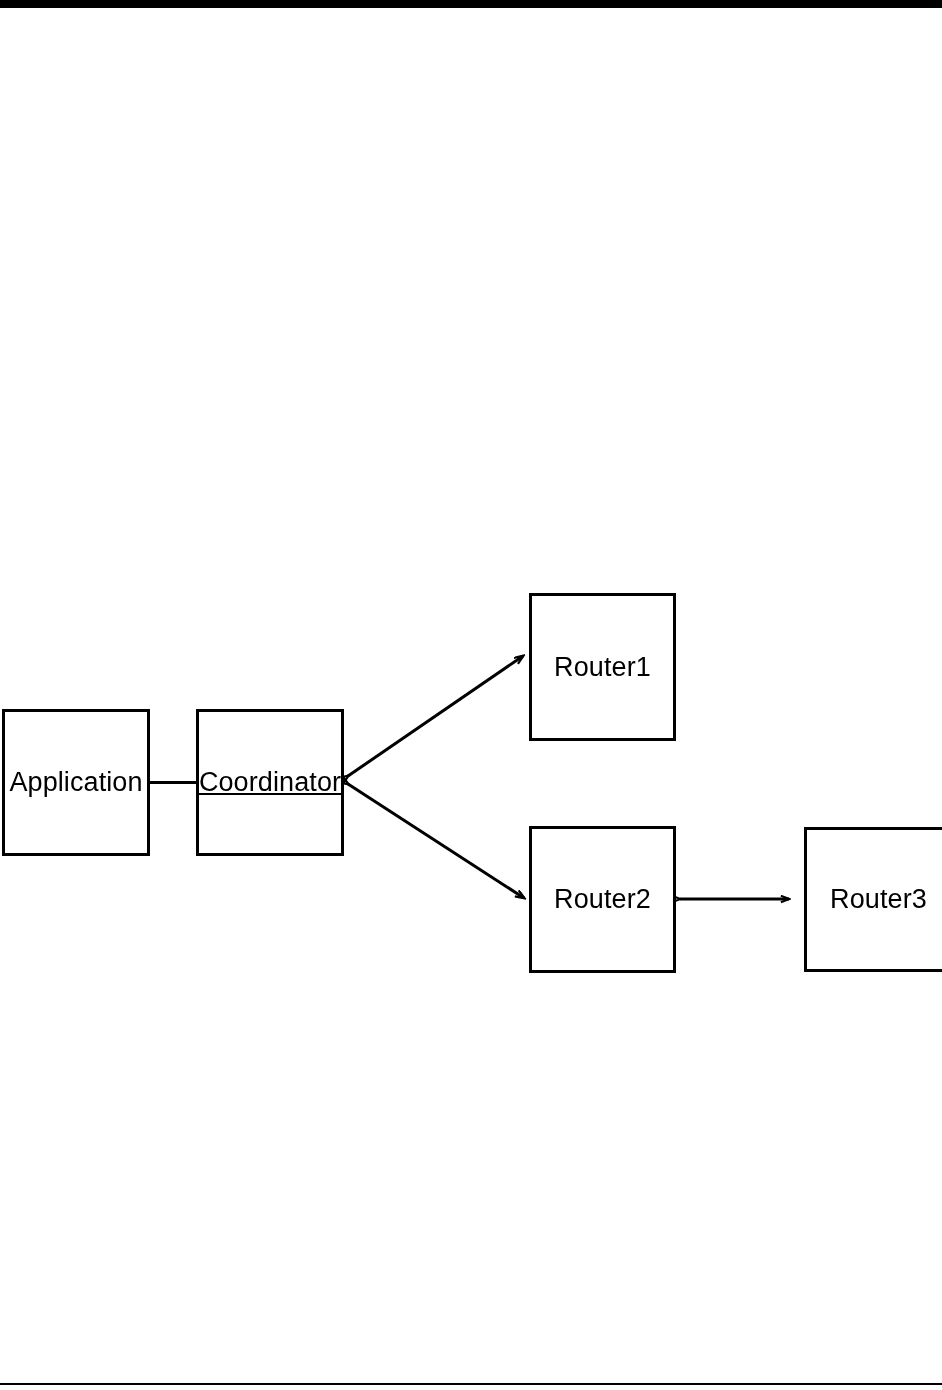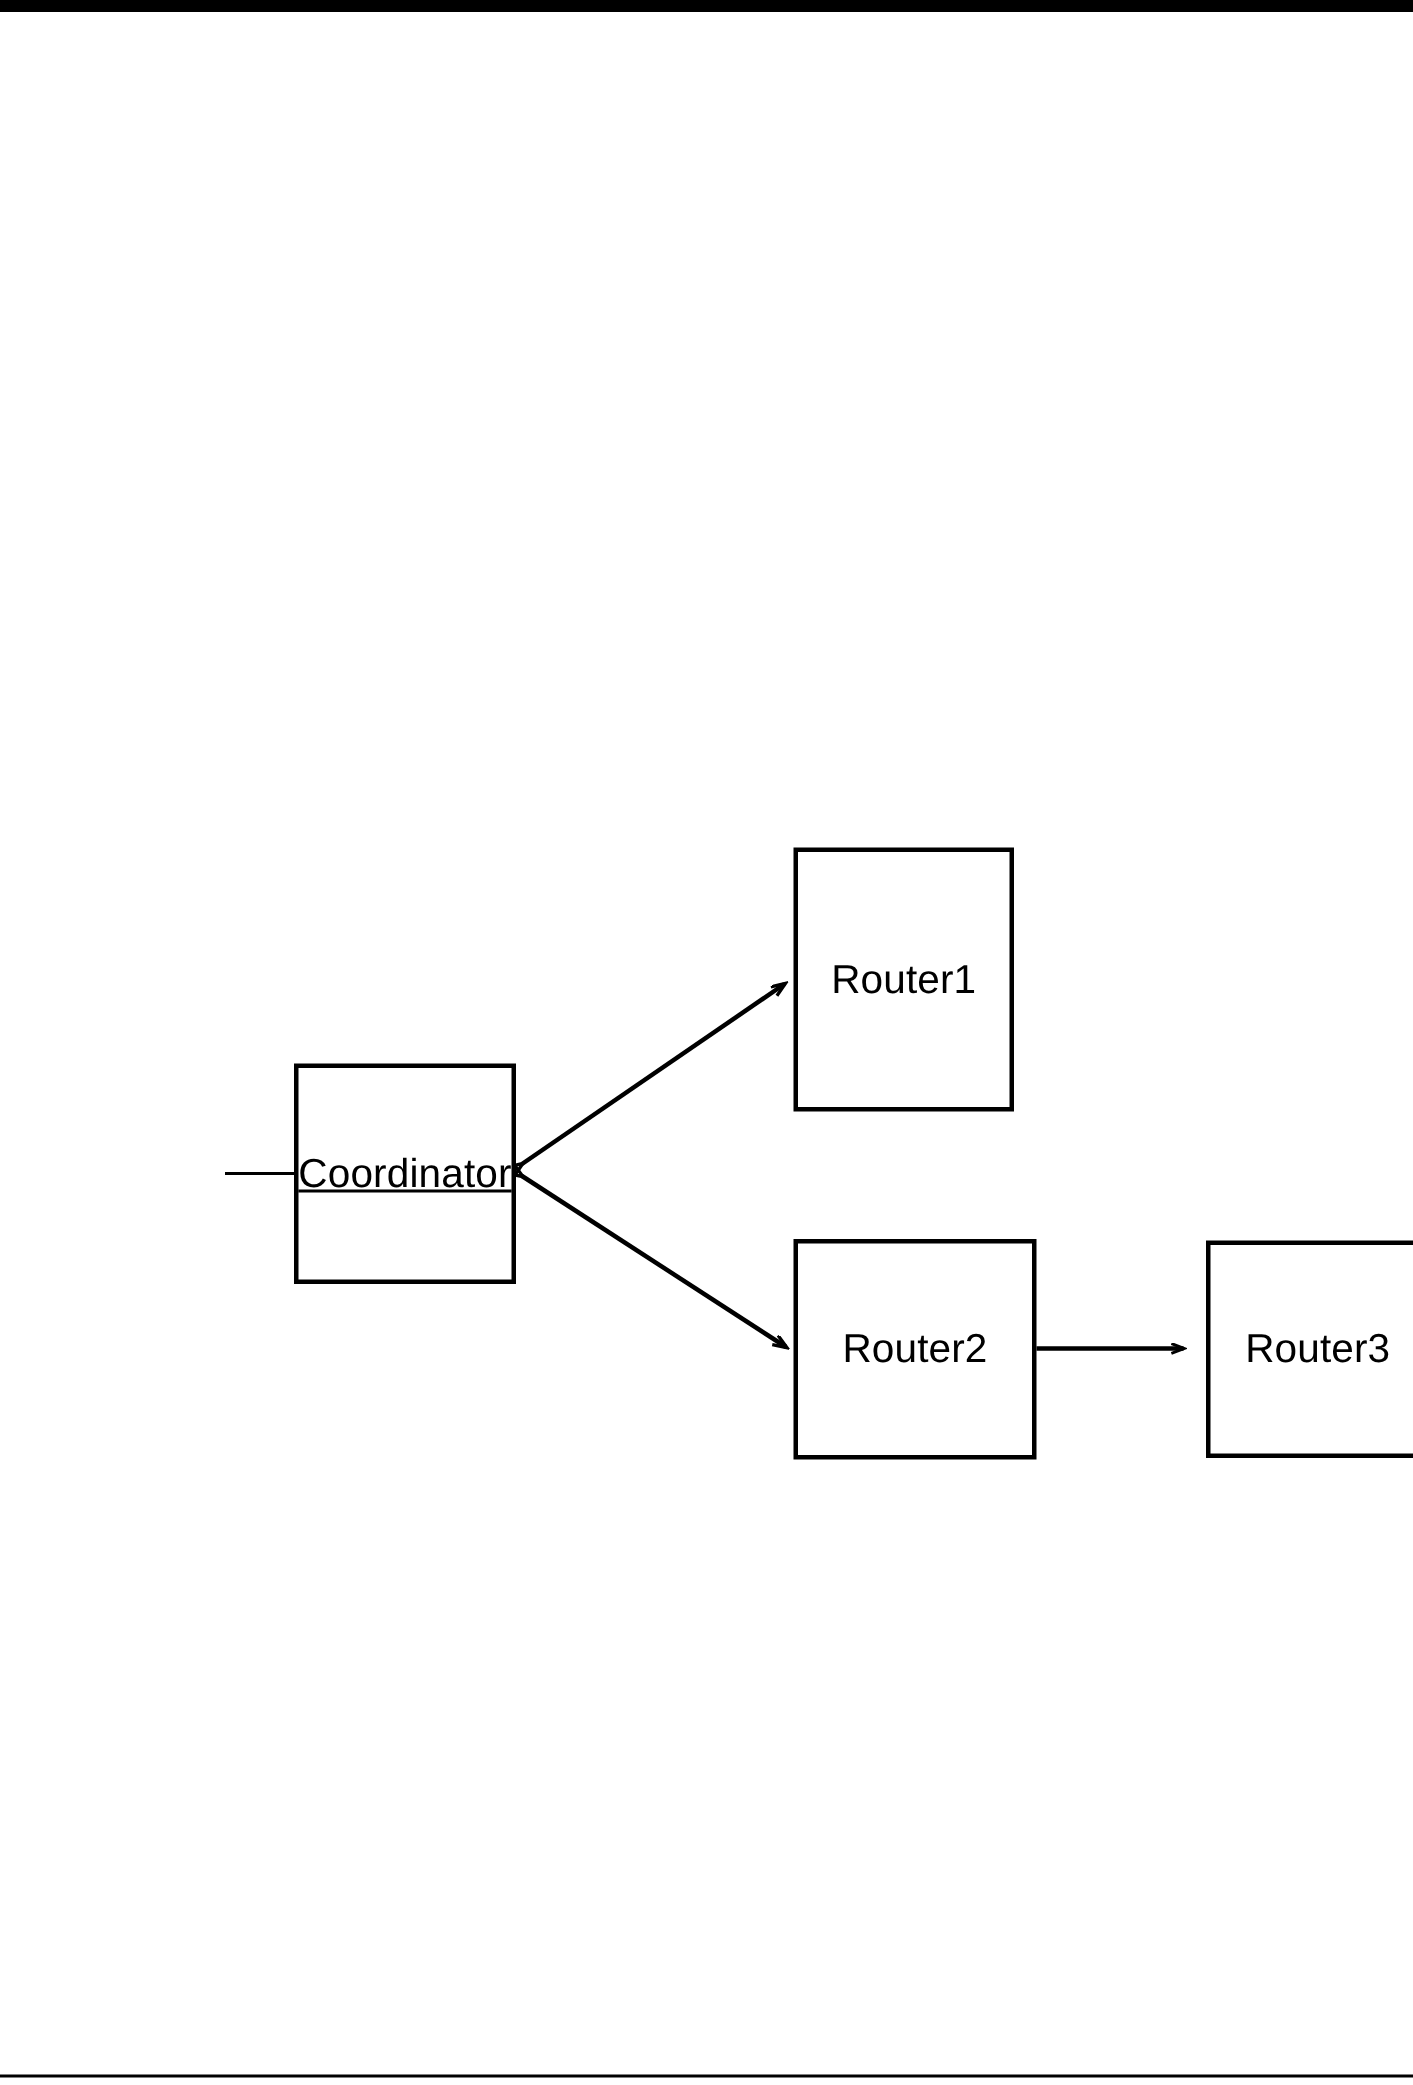--- a/index.html
+++ b/index.html
@@ -54,22 +54,22 @@
     font-family: "Liberation Sans", sans-serif;
     font-size: 27px;
     font-weight: 400;
     color: #000000;
     line-height: 1;
     letter-spacing: 0.1px;
     white-space: nowrap;
   }
   #node-application { left: 2px;   top: 709px; width: 148px; height: 147px; }
   #node-coordinator { left: 196px; top: 709px; width: 148px; height: 147px; text-decoration: underline; }
-  #node-router1     { left: 529px; top: 565px; width: 147px; height: 176px; }
-  #node-router2     { left: 529px; top: 826px; width: 162px; height: 147px; }
+  #node-router1     { left: 529px; top: 593px; width: 147px; height: 148px; }
+  #node-router2     { left: 529px; top: 826px; width: 147px; height: 147px; }
   #node-router3     { left: 792px; top: 827px; width: 149px; height: 145px; margin-left: 12px; }
 
   .edge-layer {
     position: absolute;
     left: 0;
     top: 0;
     width: 942px;
     height: 1390px;
     pointer-events: none;
   }
@@ -108,20 +108,23 @@
         <g>
           <line x1="348" y1="784" x2="524" y2="898" stroke="#000000" stroke-width="3" marker-start="url(#ah)" marker-end="url(#ah)"></line>
         </g>
 
         <g>
           <line x1="680" y1="899" x2="789" y2="899" stroke="#000000" stroke-width="3" marker-start="url(#ah-sm)" marker-end="url(#ah-sm)"></line>
         </g>
       </svg>
     </div>
 
+    <div class="node" id="node-application">
+      <span class="node-label">Application</span>
+    </div>
 
     <div class="node" id="node-coordinator">
       <span class="node-label">Coordinator</span>
     </div>
 
     <div class="node" id="node-router1">
       <span class="node-label">Router1</span>
     </div>
 
     <div class="node" id="node-router2">

